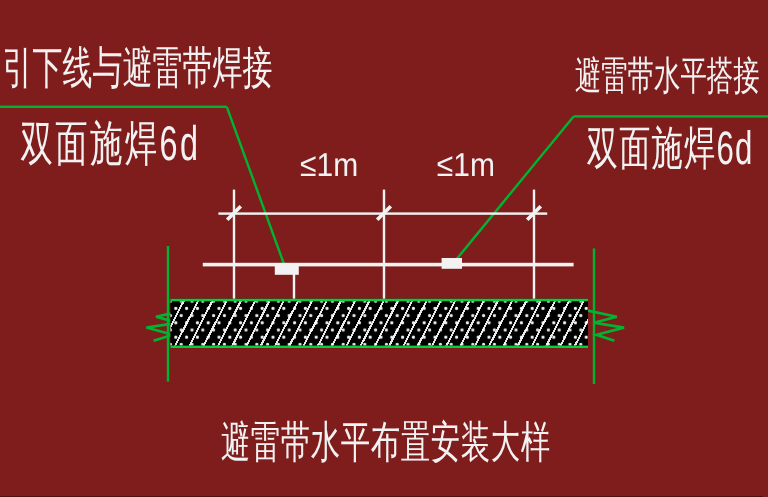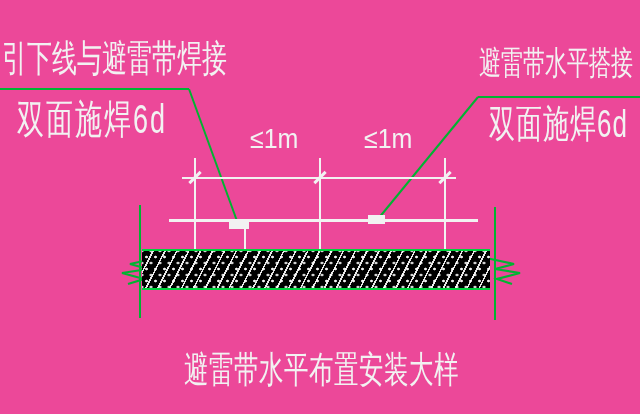--- a/index.html
+++ b/index.html
@@ -1,17 +1,17 @@
 <!DOCTYPE html>
 <html><head>
 <meta charset="utf-8">
 <style>
   html,body{margin:0;padding:0;background:#000;}
   .canvas{
-    position:relative;width:640px;height:414px;background:#ec4899;
+    position:relative;width:640px;height:414px;background:#7f1d1d;
     overflow:hidden;font-family:"Liberation Sans","DejaVu Sans",sans-serif;
   }
   
   .txt{position:absolute;color:#f2f2f2;white-space:nowrap;line-height:1;}
   .cjk{transform:scaleY(1.5);transform-origin:0 0;letter-spacing:0px;}
   .tl1{left:2px;top:39px;font-size:25px;}
   .tl2{left:17px;top:100px;font-size:27px;letter-spacing:2px;}
   .tr1{left:479px;top:47px;font-size:22px;}
   .tr2{left:489px;top:104px;font-size:26px;letter-spacing:1px;}
   .dim{font-size:25px;width:48px;text-align:center;transform:scaleY(1.1);transform-origin:0 0;}

